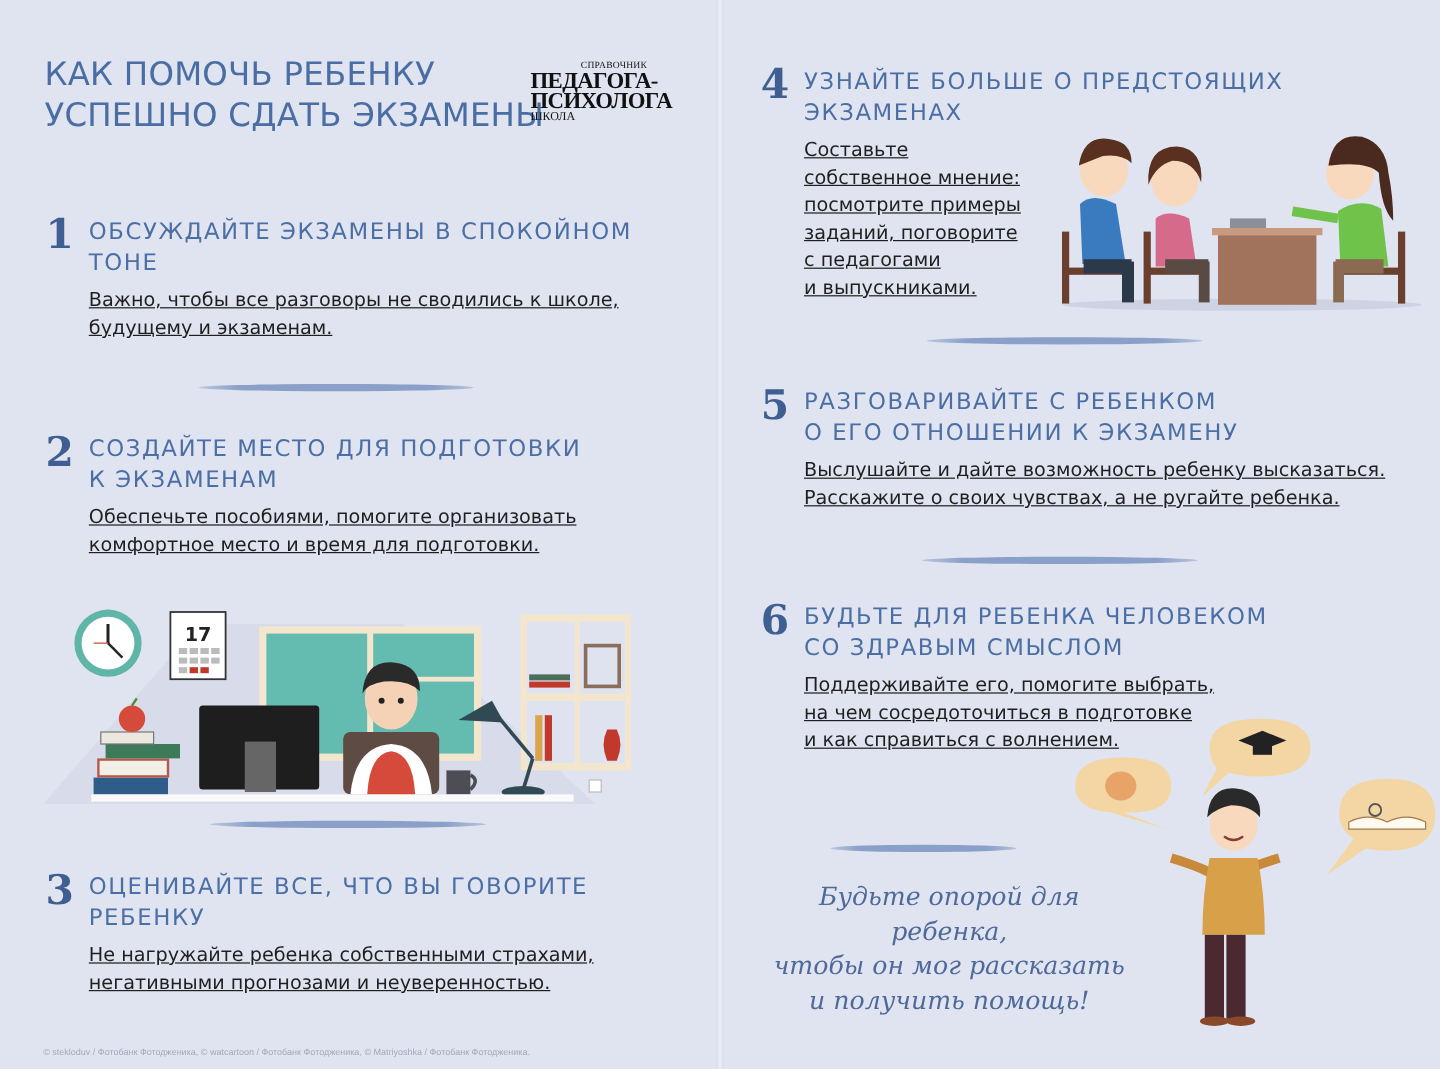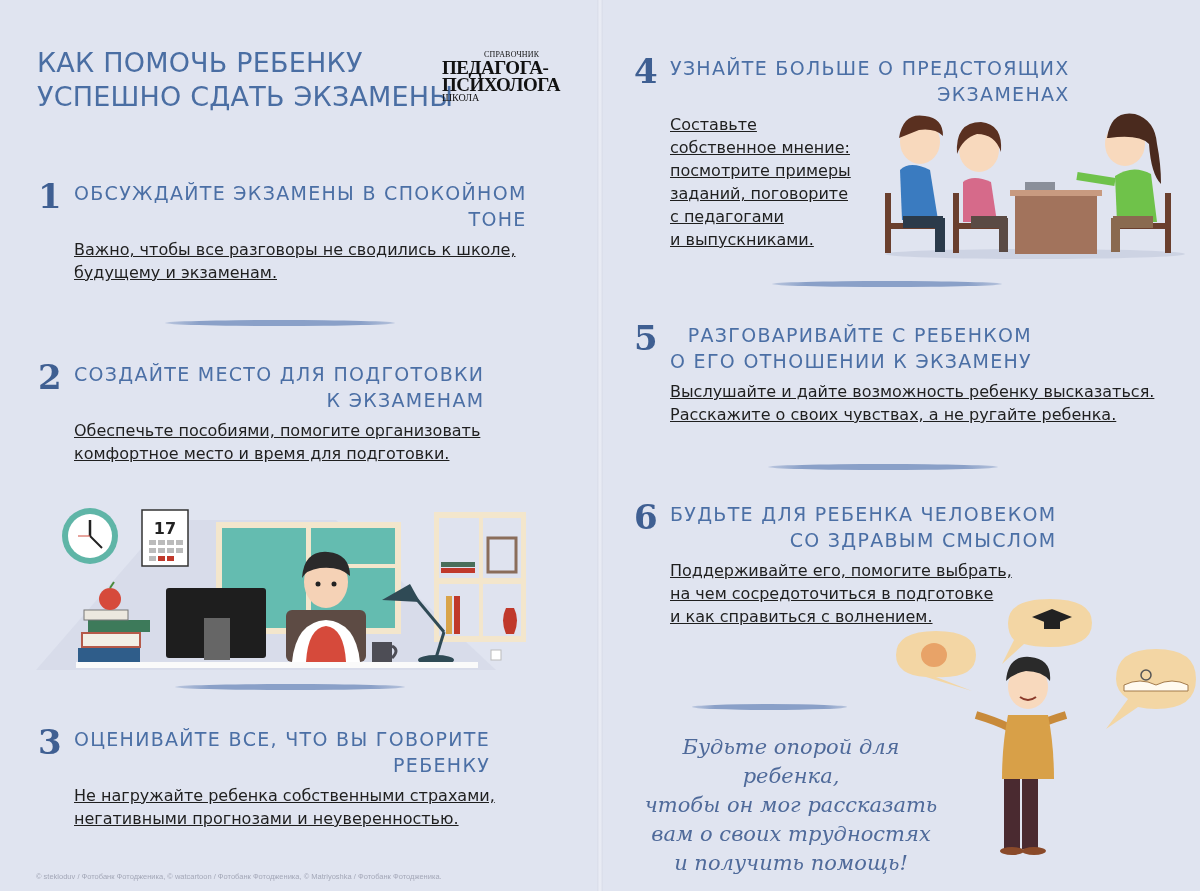--- a/index.html
+++ b/index.html
@@ -32,21 +32,21 @@
 
   .section { position: absolute; }
   .section .num {
     position: absolute; left: 0; top: 0;
     font-family: "DejaVu Serif", serif; font-weight: bold;
     color: #3f5f92; font-size: 34px; line-height: 36px;
   }
   .section .heading {
     position: absolute; left: 36px; top: 2px;
     color: #4b6fa5; font-size: 19px; line-height: 26px; letter-spacing: 1.3px;
-    font-family: "DejaVu Sans", sans-serif; font-weight: normal; white-space: nowrap; text-align: right;
+    font-family: "DejaVu Sans", sans-serif; font-weight: normal; white-space: nowrap;
   }
   .section .heading span { display: block; }
   .section .body {
     position: absolute; left: 36px;
     font-size: 16px; line-height: 23px; color: #1f1f1f;
     font-family: "DejaVu Sans", sans-serif; white-space: nowrap; text-decoration: underline;
   }
   .section .body span { display: block; }
 
   .divider {
@@ -333,16 +333,15 @@
       <ellipse cx="146" cy="256" rx="12" ry="4" fill="#8a4a2a"></ellipse>
       <ellipse cx="140" cy="92" rx="20" ry="22" fill="#f8d9bd"></ellipse>
       <path d="M118 86 q2-26 24-24 q22 2 20 24 q-8-10 -24-10 q-12 2 -20 10z" fill="#2a2a2a"></path>
       <path d="M132 102 q8 6 16 0" stroke="#8a3a2a" stroke-width="2" fill="none"></path>
     </g>
   </svg>
 
   <div class="quote" style="left:36px;">
     <span>Будьте опорой для ребенка,</span>
     <span>чтобы он мог рассказать</span>
-    <span>вам о своих трудностях</span>
     <span>и получить помощь!</span>
   </div>
 </div>
 
 </body></html>

